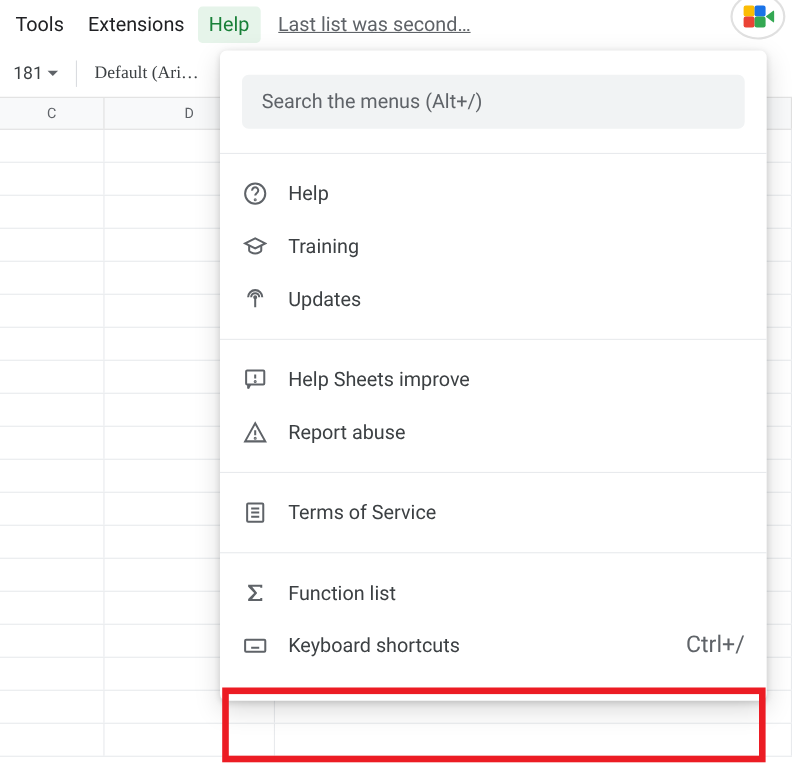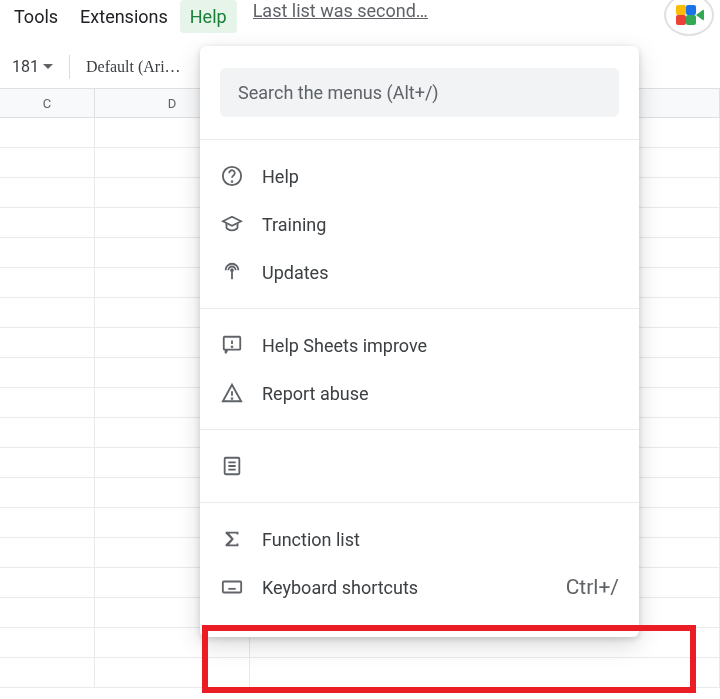--- a/index.html
+++ b/index.html
@@ -8,21 +8,21 @@
       font-size: 14px;
       color: #3c4043;
       background: #fff;
       width: 720px;
       height: 699px;
       overflow: hidden;
       position: relative;
     }
     .menubar {
       display: flex;
-      align-items: flex-start;
+      align-items: center;
       height: 44px;
       padding: 0 4px;
       gap: 2px;
     }
     .menu-item {
       padding: 6px 10px;
       font-size: 18px;
       color: #202124;
       border-radius: 4px;
       cursor: pointer;
@@ -118,21 +118,21 @@
       height: 30px;
       border-bottom: 1px solid #e8eaed;
     }
     .cell {
       border-right: 1px solid #e8eaed;
     }
     .dropdown {
       position: absolute;
       top: 46px;
       left: 200px;
-      width: 439px;
+      width: 497px;
       background: #fff;
       border-radius: 6px;
       box-shadow: 0 2px 6px rgba(0,0,0,0.15), 0 8px 24px rgba(0,0,0,0.15);
       padding: 10px 0 20px;
     }
     .search-wrap {
       padding: 12px 20px 16px;
     }
     .search-box {
       background: #f1f3f4;
@@ -382,20 +382,21 @@
   <div class="menu-sep"></div>
 
   <div class="menu-section">
     <div class="menu-row">
       <span class="icon">
         <svg width="22" height="22" viewBox="0 0 24 24" fill="none" stroke="#5f6368" stroke-width="2">
             <rect x="4" y="3" width="16" height="18" rx="1"></rect>
             <path d="M8 8h8M8 12h8M8 16h8"></path>
           </svg>
       </span>
+      <span>Terms of Service</span>
     </div>
   </div>
 
   <div class="menu-sep"></div>
 
   <div class="menu-section">
     <div class="menu-row">
       <span class="icon">
         <svg width="22" height="22" viewBox="0 0 24 24" fill="#5f6368">
             <path d="M5 4h14v3h-2V6H9l5 6-5 6h8v-1h2v3H5v-2l6-6-6-6z"></path>

